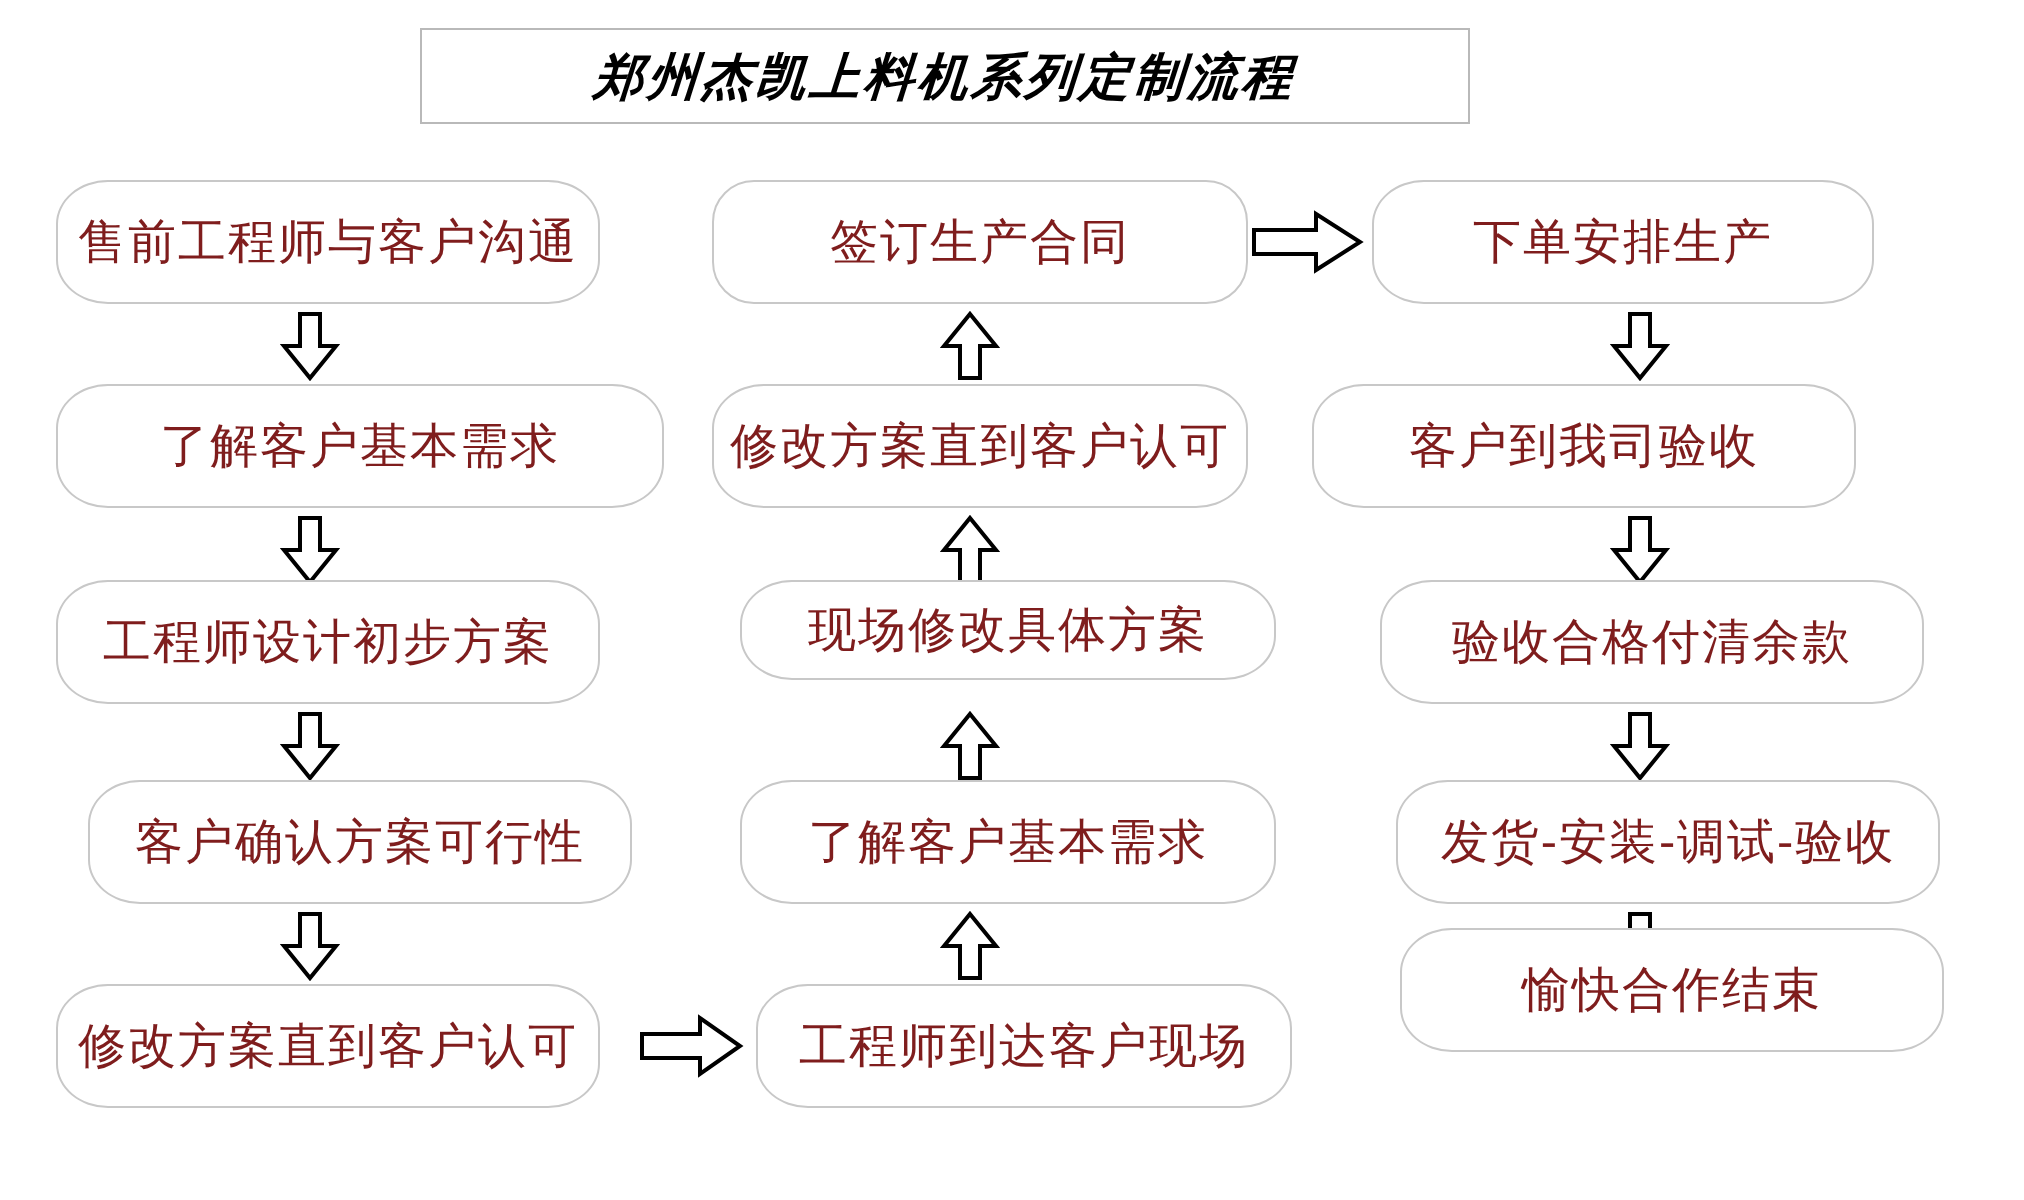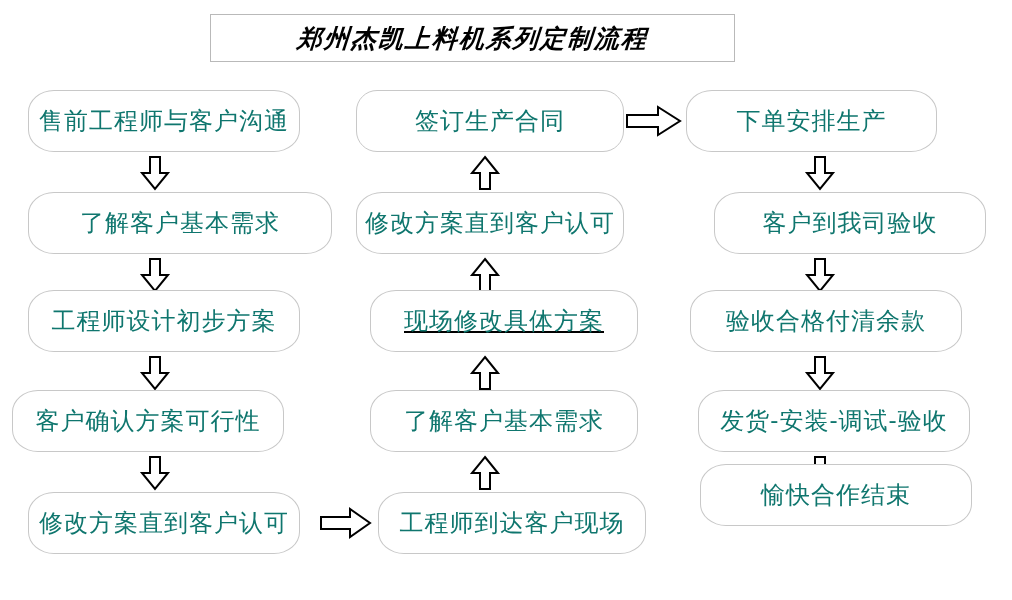--- a/index.html
+++ b/index.html
@@ -47,21 +47,21 @@
     border: 1px solid #c8c8c8;
     border-radius: 26px / 22px;
     background: #ffffff;
     display: flex;
     align-items: center;
     justify-content: center;
   }
   .node-label {
     font-family: "DejaVu Serif", "Liberation Serif", serif;
     font-size: 24px;
-    color: #0f766e;
+    color: #7f1d1d;
     white-space: nowrap;
     letter-spacing: 1px;
     line-height: 1;
   }
 
   
   .arrow {
     position: absolute;
   }
   .arrow svg {
@@ -105,21 +105,21 @@
 <div class="node" style="left:28px; top:290px; width:272px; height:62px;justify-content:center;">
   <span class="node-label">工程师设计初步方案</span>
 </div>
 
 <div class="arrow" style="left:140px; top:356px;">
   <svg width="30" height="34" viewBox="0 0 30 34">
     <polygon points="10,1 20,1 20,17 28,17 15,33 2,17 10,17"></polygon>
   </svg>
 </div>
 
-<div class="node" style="left:12px; top:390px; width:272px; height:62px;">
+<div class="node" style="left:44px; top:390px; width:272px; height:62px;">
   <span class="node-label">客户确认方案可行性</span>
 </div>
 
 <div class="arrow" style="left:140px; top:456px;">
   <svg width="30" height="34" viewBox="0 0 30 34">
     <polygon points="10,1 20,1 20,17 28,17 15,33 2,17 10,17"></polygon>
   </svg>
 </div>
 
 <div class="node" style="left:28px; top:492px; width:272px; height:62px;">
@@ -145,21 +145,21 @@
 <div class="node" style="left:356px; top:192px; width:268px; height:62px;">
   <span class="node-label">修改方案直到客户认可</span>
 </div>
 
 <div class="arrow" style="left:470px; top:258px;">
   <svg width="30" height="34" viewBox="0 0 30 34">
     <polygon points="15,1 28,17 20,17 20,33 10,33 10,17 2,17"></polygon>
   </svg>
 </div>
 
-<div class="node" style="left:370px; top:290px; width:268px; height:62px;text-decoration:underline;">
+<div class="node" style="left:370px; top:290px; width:268px; height:50px;">
   <span class="node-label">现场修改具体方案</span>
 </div>
 
 <div class="arrow" style="left:470px; top:356px;">
   <svg width="30" height="34" viewBox="0 0 30 34">
     <polygon points="15,1 28,17 20,17 20,33 10,33 10,17 2,17"></polygon>
   </svg>
 </div>
 
 <div class="node" style="left:370px; top:390px; width:268px; height:62px;">
@@ -185,21 +185,21 @@
 <div class="node" style="left:686px; top:90px; width:251px; height:62px;">
   <span class="node-label">下单安排生产</span>
 </div>
 
 <div class="arrow" style="left:805px; top:156px;">
   <svg width="30" height="34" viewBox="0 0 30 34">
     <polygon points="10,1 20,1 20,17 28,17 15,33 2,17 10,17"></polygon>
   </svg>
 </div>
 
-<div class="node" style="left:714px; top:192px; width:272px; height:62px;justify-content:center;">
+<div class="node" style="left:656px; top:192px; width:272px; height:62px;justify-content:center;">
   <span class="node-label">客户到我司验收</span>
 </div>
 
 <div class="arrow" style="left:805px; top:258px;">
   <svg width="30" height="34" viewBox="0 0 30 34">
     <polygon points="10,1 20,1 20,17 28,17 15,33 2,17 10,17"></polygon>
   </svg>
 </div>
 
 <div class="node" style="left:690px; top:290px; width:272px; height:62px;">

